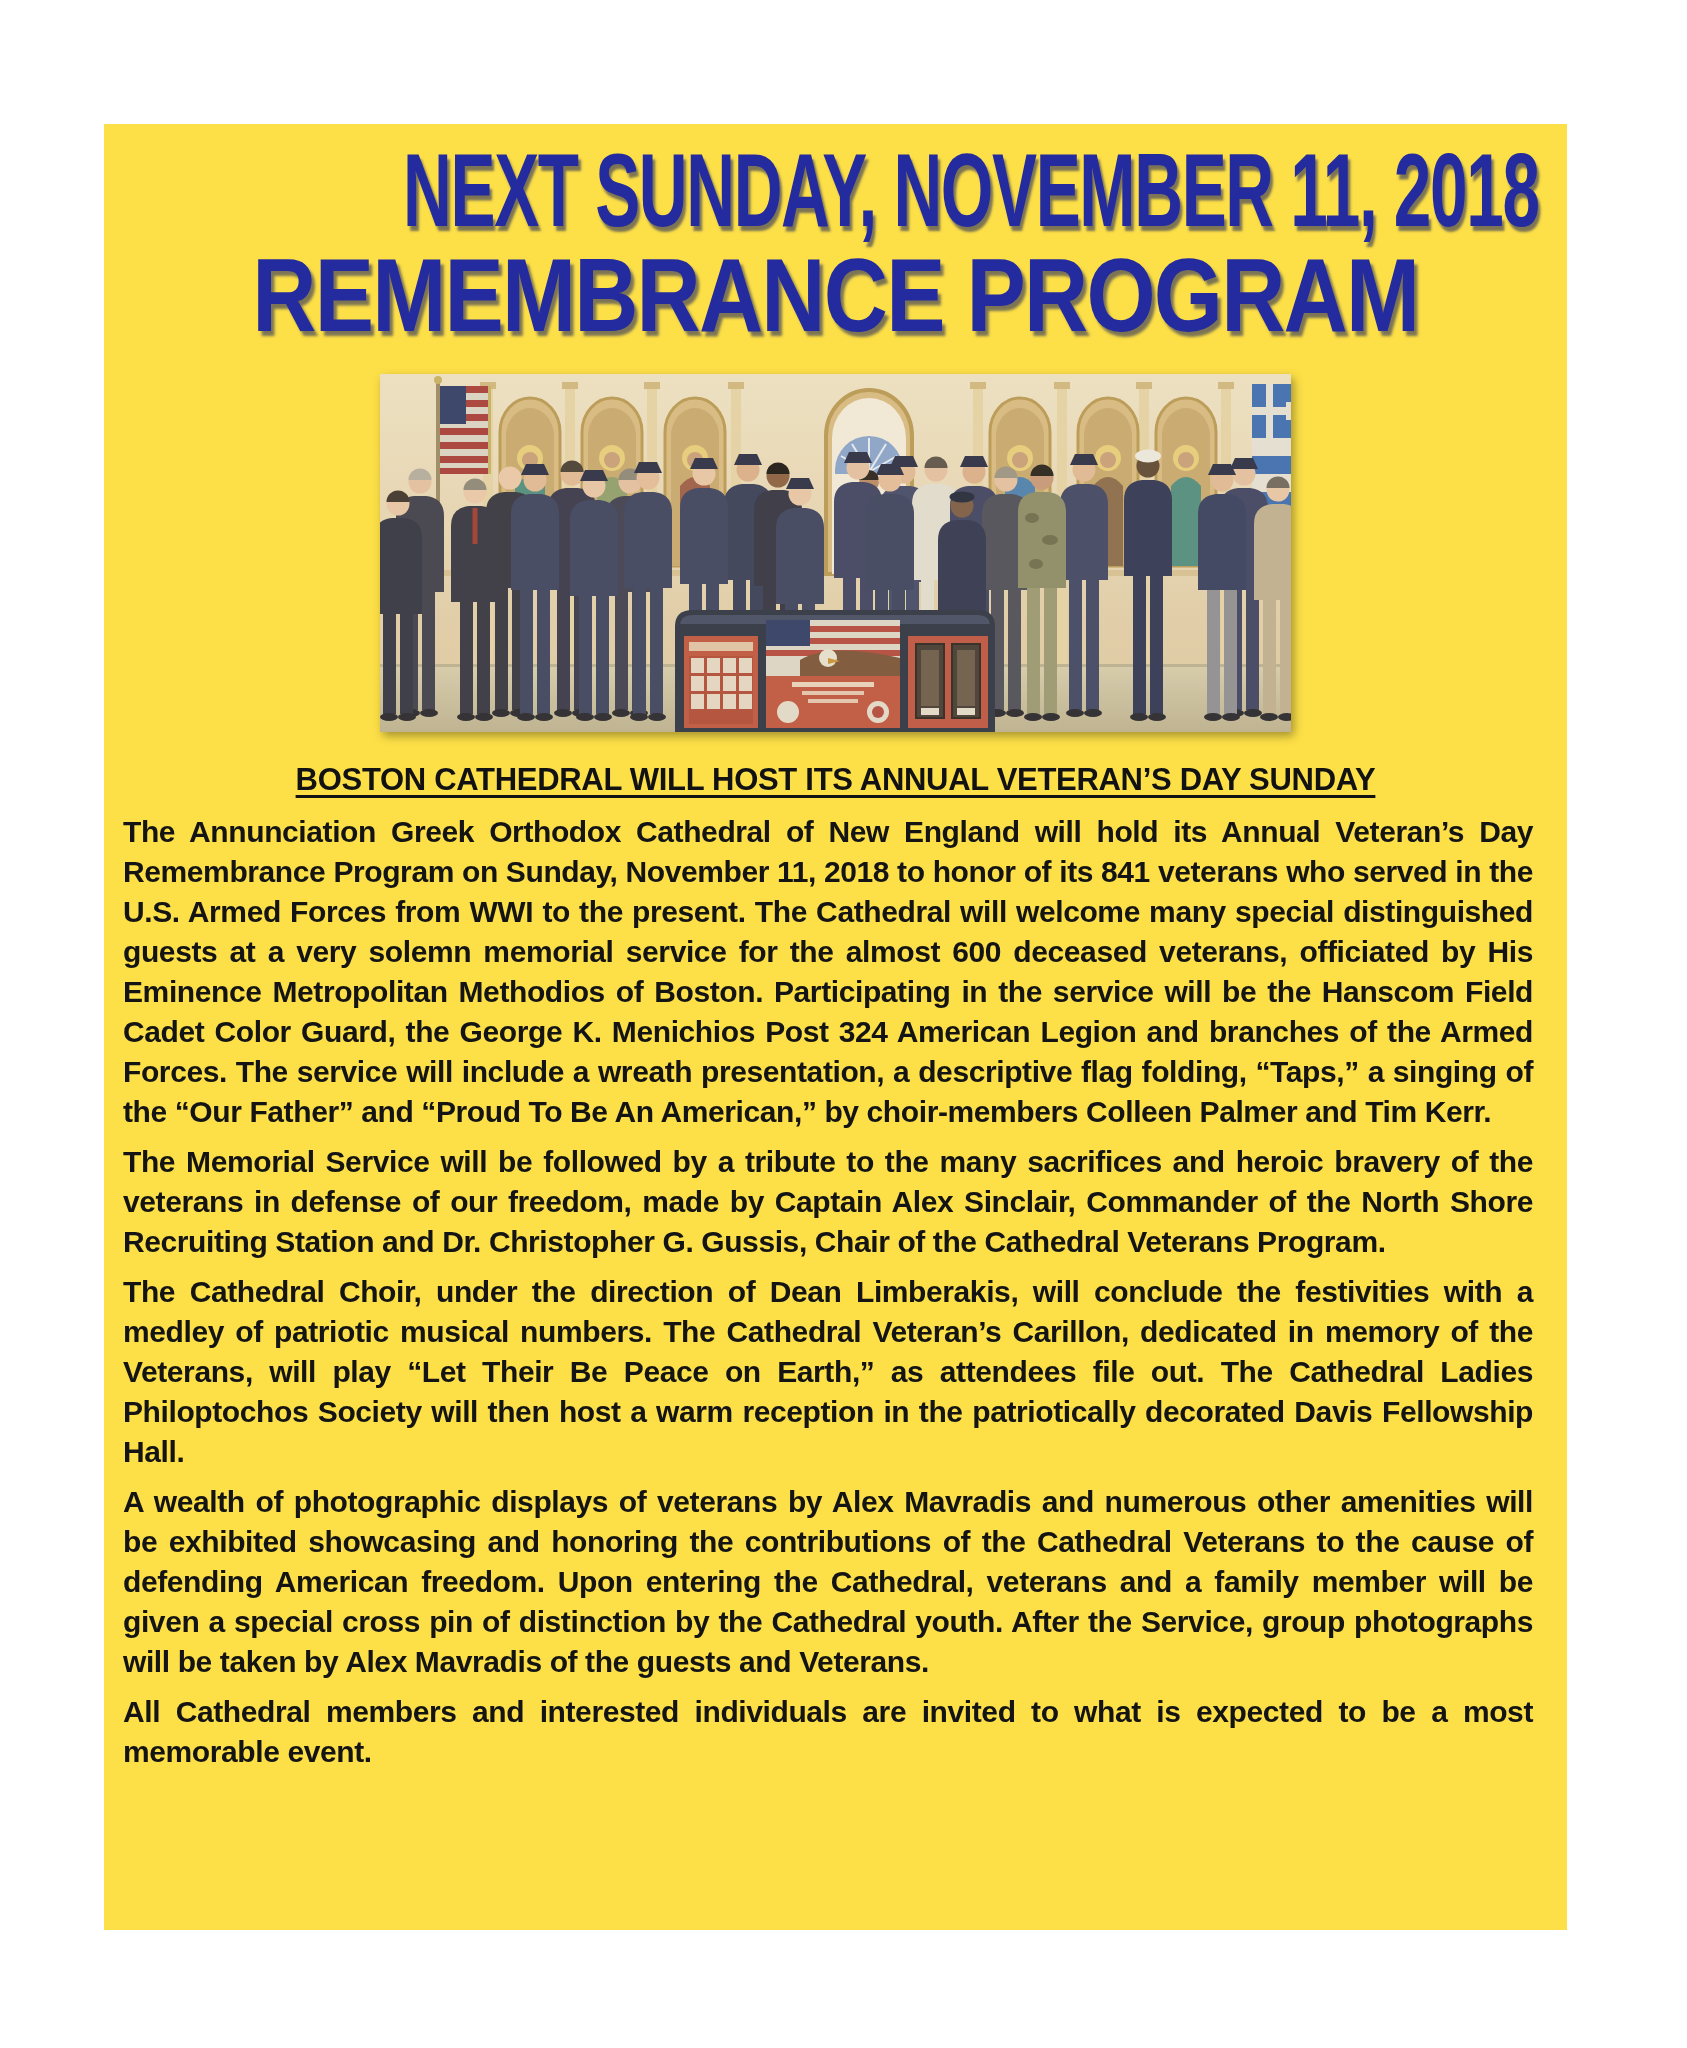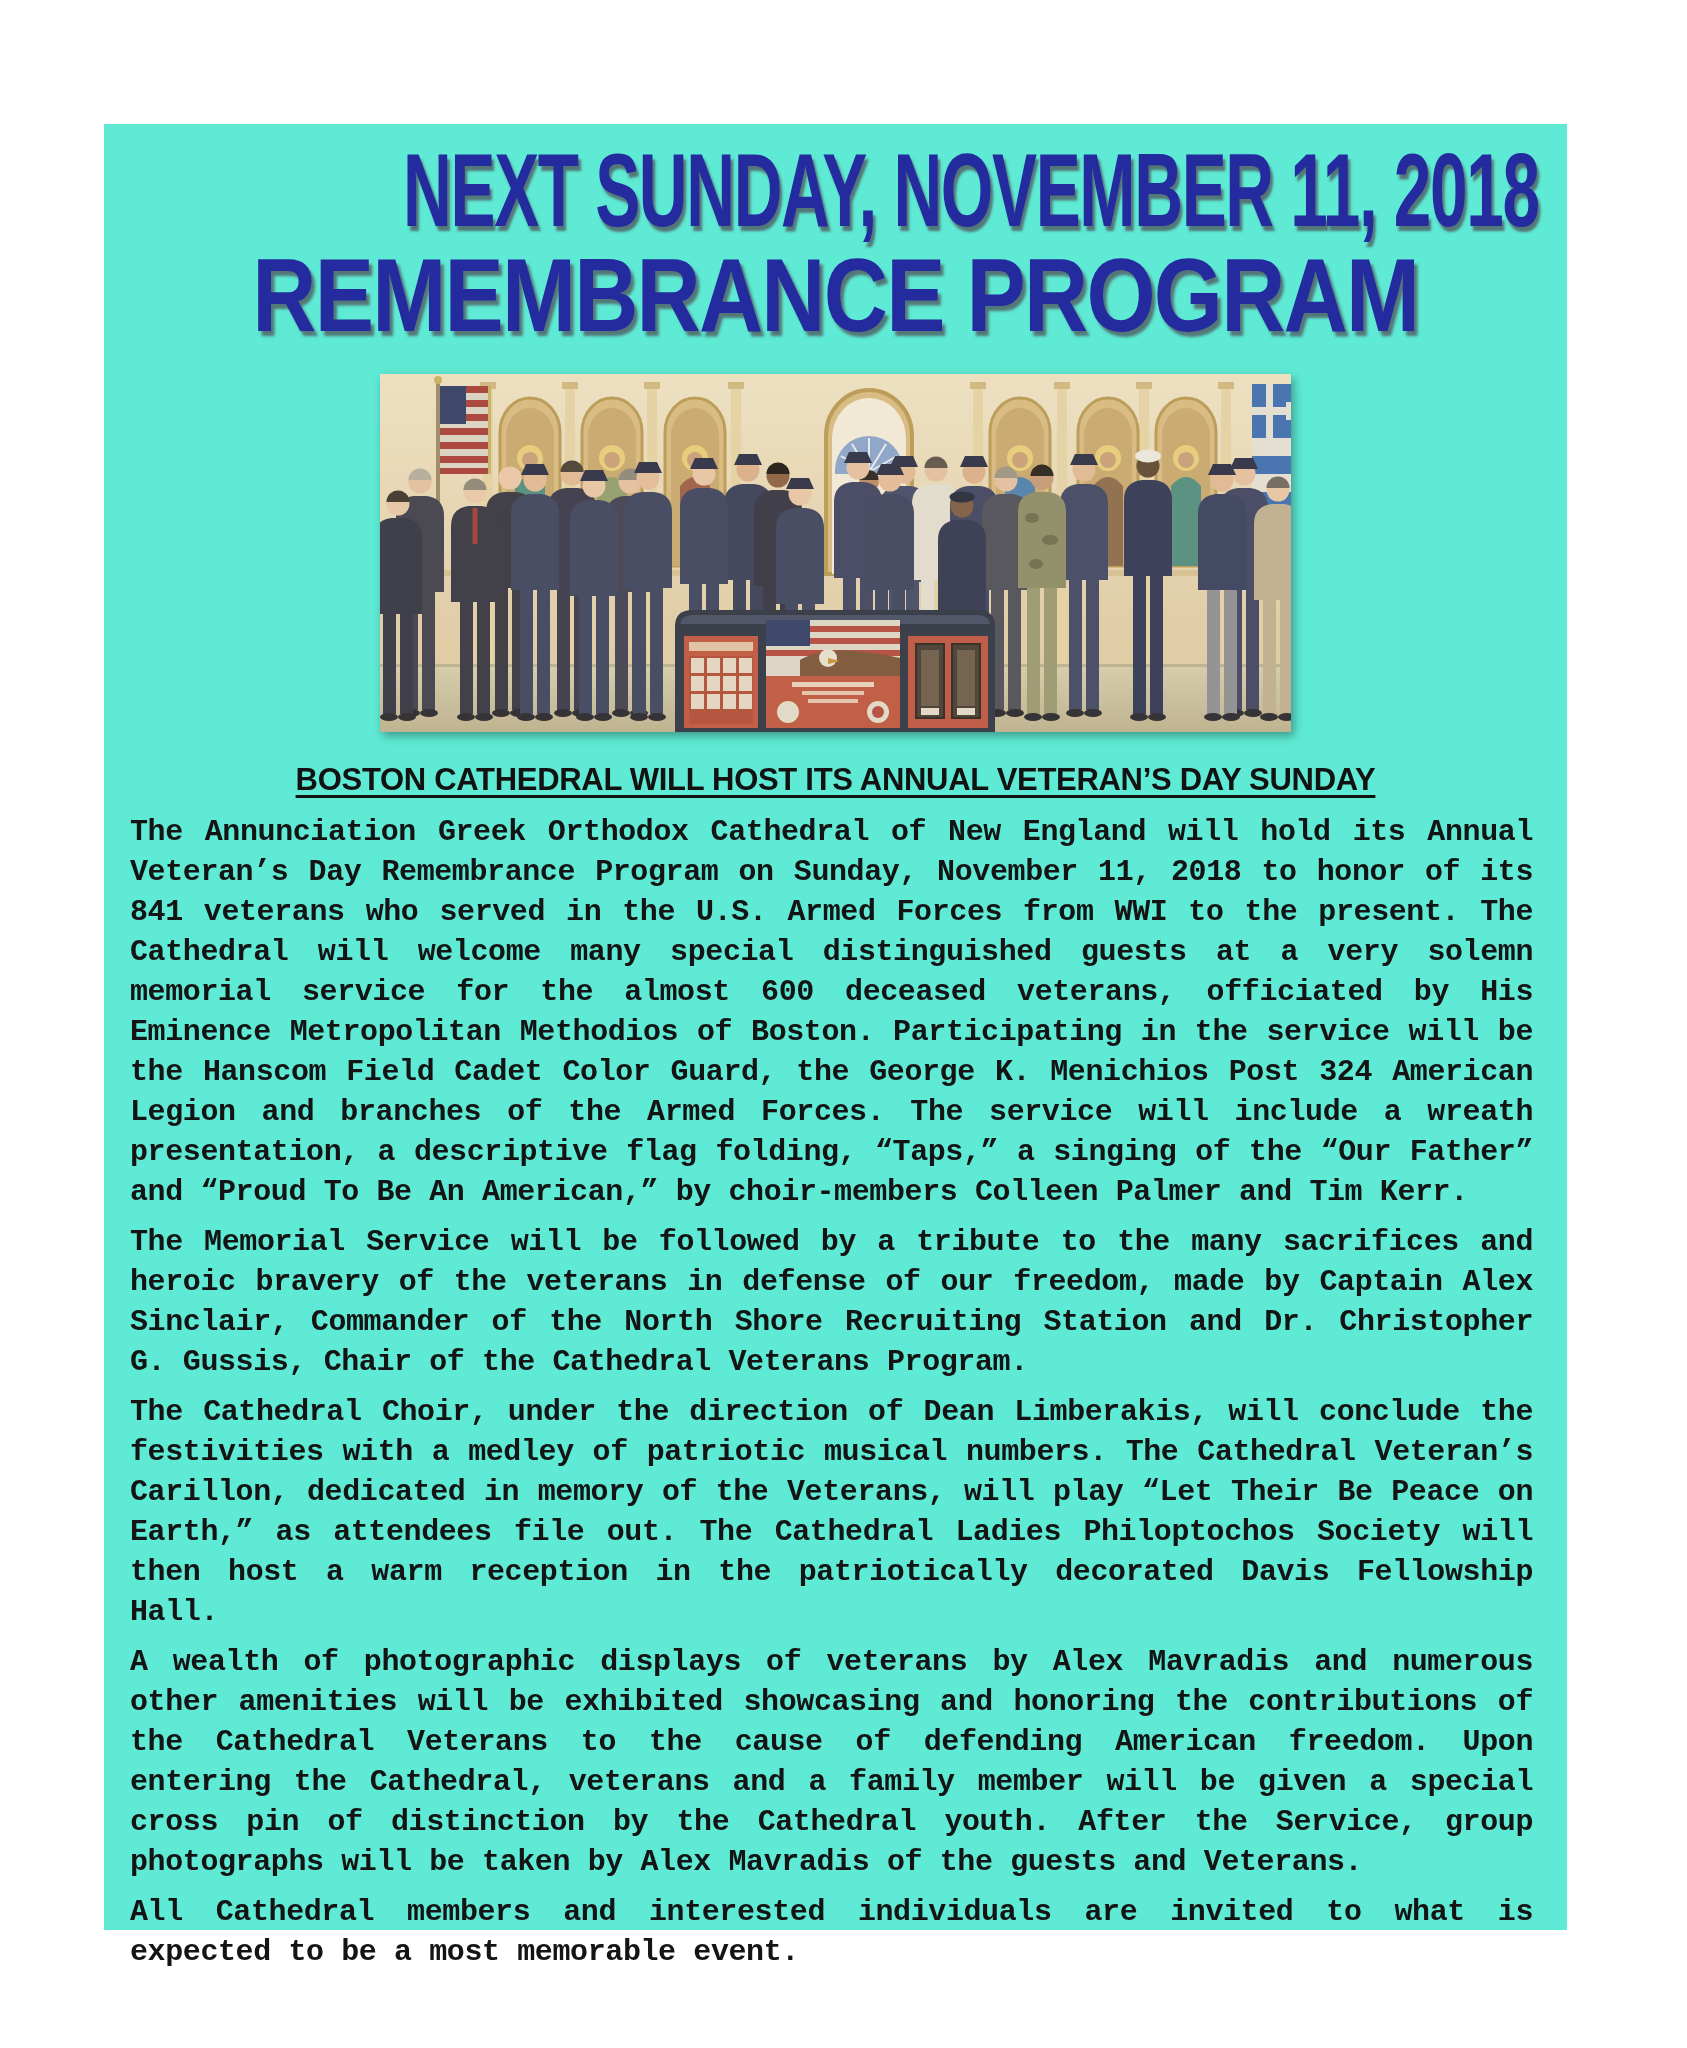--- a/index.html
+++ b/index.html
@@ -7,21 +7,21 @@
   body {
     background:#ffffff;
     font-family:"Liberation Sans", sans-serif;
     position:relative;
     overflow:hidden;
   }
   .sheet {
     position:absolute;
     left:104px; top:124px;
     width:1463px; height:1806px;
-    background:#5eead4;
+    background:#fde047;
   }
   
   .title-block { padding-top:14px; text-align:center; }
   .title-line { height:105px; line-height:105px; white-space:nowrap; }
   .title-line span {
     display:inline-block;
     font-weight:bold;
     font-size:103px;
     color:#242b9f;
     letter-spacing:-2px;
@@ -45,21 +45,21 @@
     font-size:31px;
     font-weight:bold;
     color:#121212;
     letter-spacing:-0.3px;
   }
   .heading span {
     text-decoration:underline;
     text-decoration-thickness:3px;
     text-underline-offset:5px;
   }
-  .bodytext { padding:8px 34px 0 26px;font-family:Liberation Mono, monospace; }
+  .bodytext { padding:8px 34px 0 19px; }
   .bodytext p {
     font-size:30px;
     font-weight:bold;
     color:#141414;
     line-height:40px;
     letter-spacing:-0.4px;
     text-align:justify;
     margin-top:10px;
   }
   .bodytext p:first-child { margin-top:6px; }

